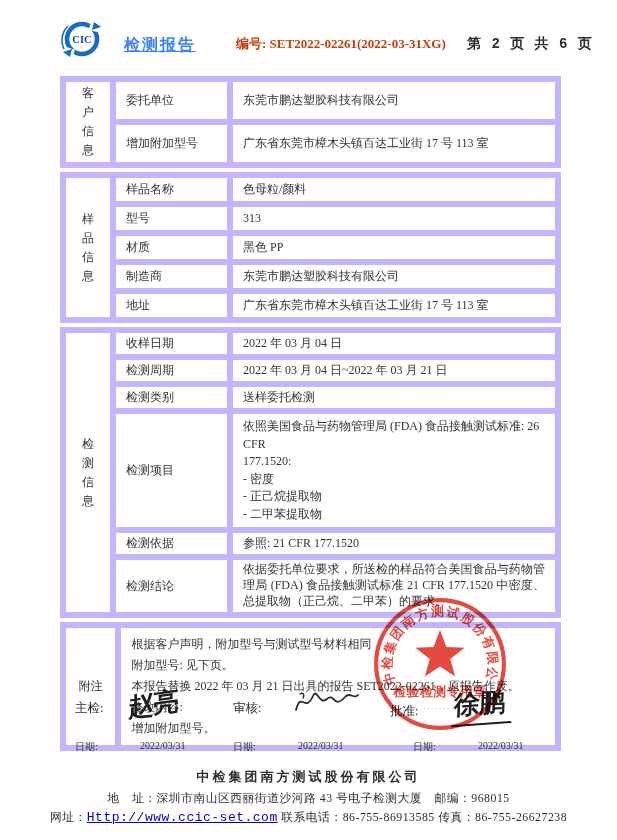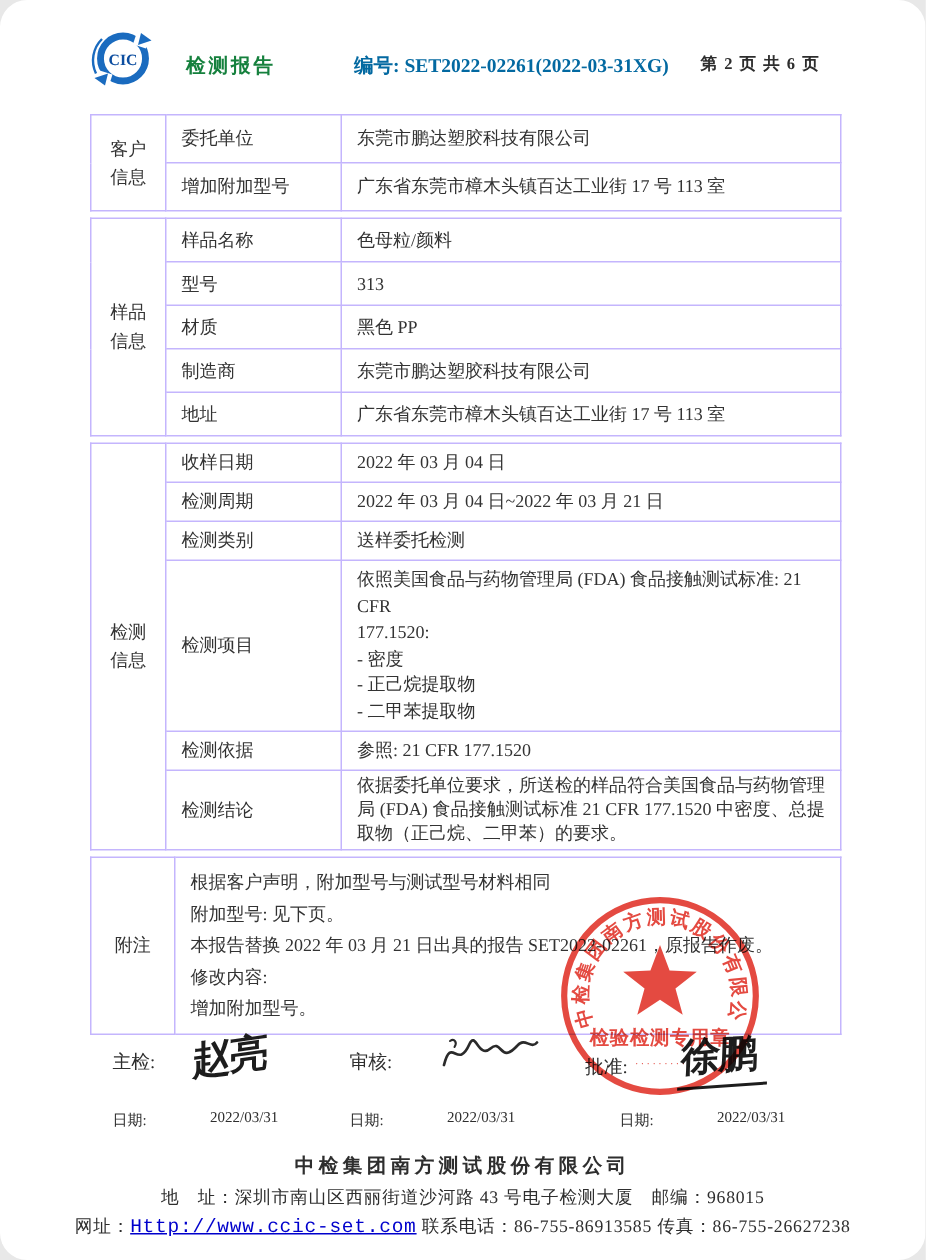--- a/index.html
+++ b/index.html
@@ -4,31 +4,30 @@
 <style>
   * { margin: 0; padding: 0; box-sizing: border-box; }
   html, body { background: #e8e8e8; }
   .page {
     position: relative;
     width: 617px; height: 840px;
     background: #ffffff;
     font-family: "Liberation Serif", "DejaVu Serif", serif;
     color: #333333;
     overflow: hidden;
-    border-radius: 18px;
   }
   
   .hdr-logo { position: absolute; left: 58px; top: 16px; }
-  .hdr-title { position: absolute; left: 124px; top: 35px; font-size: 13px; font-weight: bold; letter-spacing: 2px; color: #15803d; }
-  .hdr-no { position: absolute; left: 236px; top: 35px; font-size: 13px; font-weight: bold; color: #0369a1; }
-  .hdr-page { position: absolute; left: 467px; top: 35px; font-size: 11px; font-weight: bold; letter-spacing: 1px; color: #2e2e2e; }
+  .hdr-title { position: absolute; left: 124px; top: 35px; font-size: 16px; font-weight: bold; letter-spacing: 2px; color: #3b82f6; text-decoration: underline; }
+  .hdr-no { position: absolute; left: 236px; top: 35px; font-size: 13px; font-weight: bold; color: #c2410c; }
+  .hdr-page { position: absolute; left: 467px; top: 35px; font-size: 14px; font-weight: bold; letter-spacing: 1px; color: #2e2e2e; font-family: Liberation Mono, monospace; }
   
   .tables { position: absolute; left: 60px; top: 76px; width: 501px; }
   table.tbl { border-collapse: collapse; width: 501px; table-layout: fixed; margin-bottom: 4px; }
-  table.tbl td { border: 1px solid #c4b5fd; font-size: 12px; vertical-align: middle; }
+  table.tbl td { border: 6px solid #c4b5fd; font-size: 12px; vertical-align: middle; }
   td.cat { width: 50px; text-align: center; padding: 2px 11px; line-height: 19px; color: #333; }
   td.lbl { width: 117px; padding: 2px 10px; }
   td.val { padding: 2px 10px; }
   .t-cust tr { height: 32px; }
   .t-samp tr { height: 29px; }
   .t-test tr.simple { height: 26px; }
   td.multiline { white-space: pre-line; line-height: 17.5px; padding-top: 4px; padding-bottom: 4px; }
   td.conclusion { line-height: 16px; padding-top: 1px; padding-bottom: 3px; text-align: justify; }
   td.notecell { width: 396px; white-space: pre-line; line-height: 21px; padding: 6px 10px; vertical-align: top; }
   
@@ -122,21 +121,21 @@
       <tr class="simple">
         <td class="lbl">检测周期</td>
         <td class="val">2022 年 03 月 04 日~2022 年 03 月 21 日</td>
       </tr>
       <tr class="simple">
         <td class="lbl">检测类别</td>
         <td class="val">送样委托检测</td>
       </tr>
       <tr>
         <td class="lbl">检测项目</td>
-        <td class="val multiline">依照美国食品与药物管理局 (FDA) 食品接触测试标准: 21 CFR
+        <td class="val multiline">依照美国食品与药物管理局 (FDA) 食品接触测试标准: 26 CFR
 177.1520:
 - 密度
 - 正己烷提取物
 - 二甲苯提取物</td>
       </tr>
       <tr class="simple">
         <td class="lbl">检测依据</td>
         <td class="val">参照: 21 CFR 177.1520</td>
       </tr>
       <tr>

